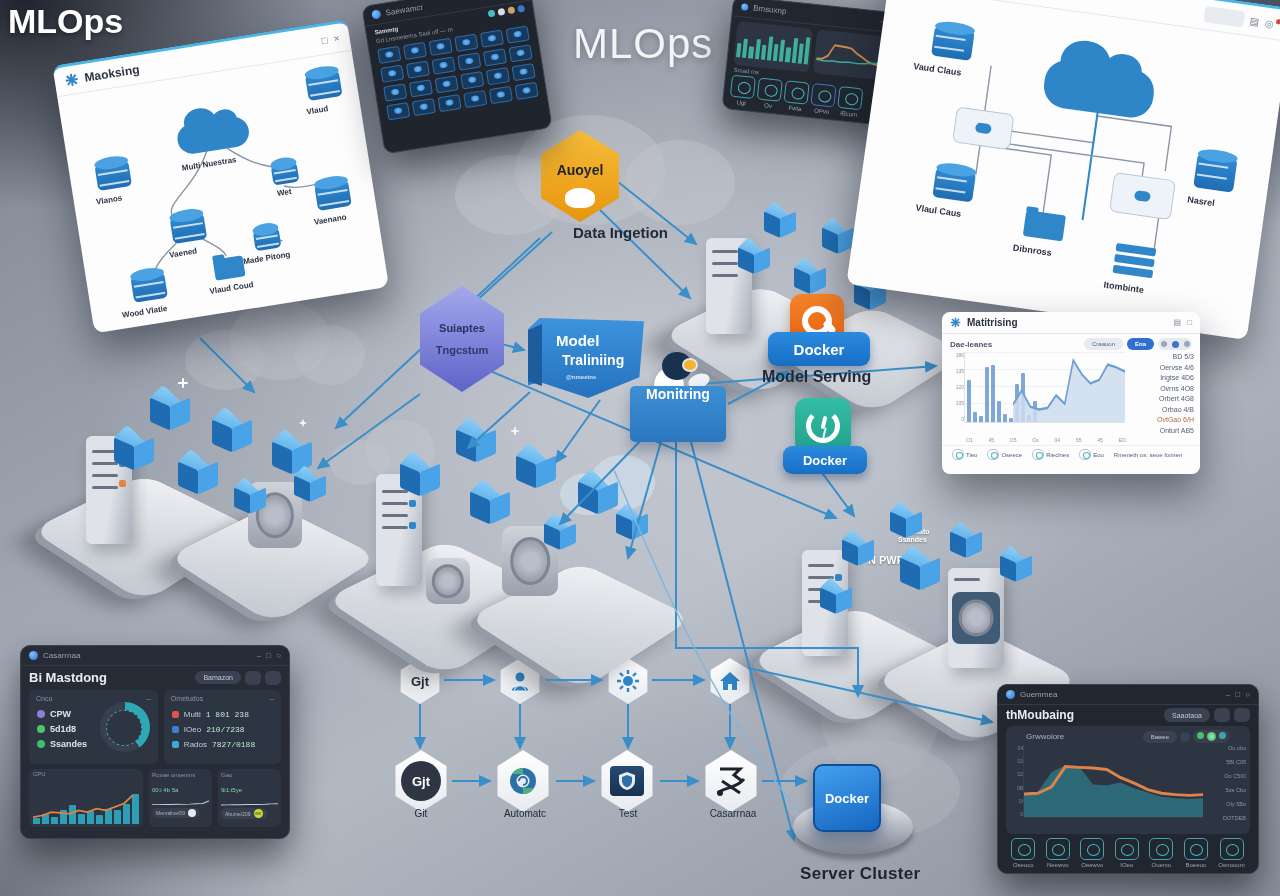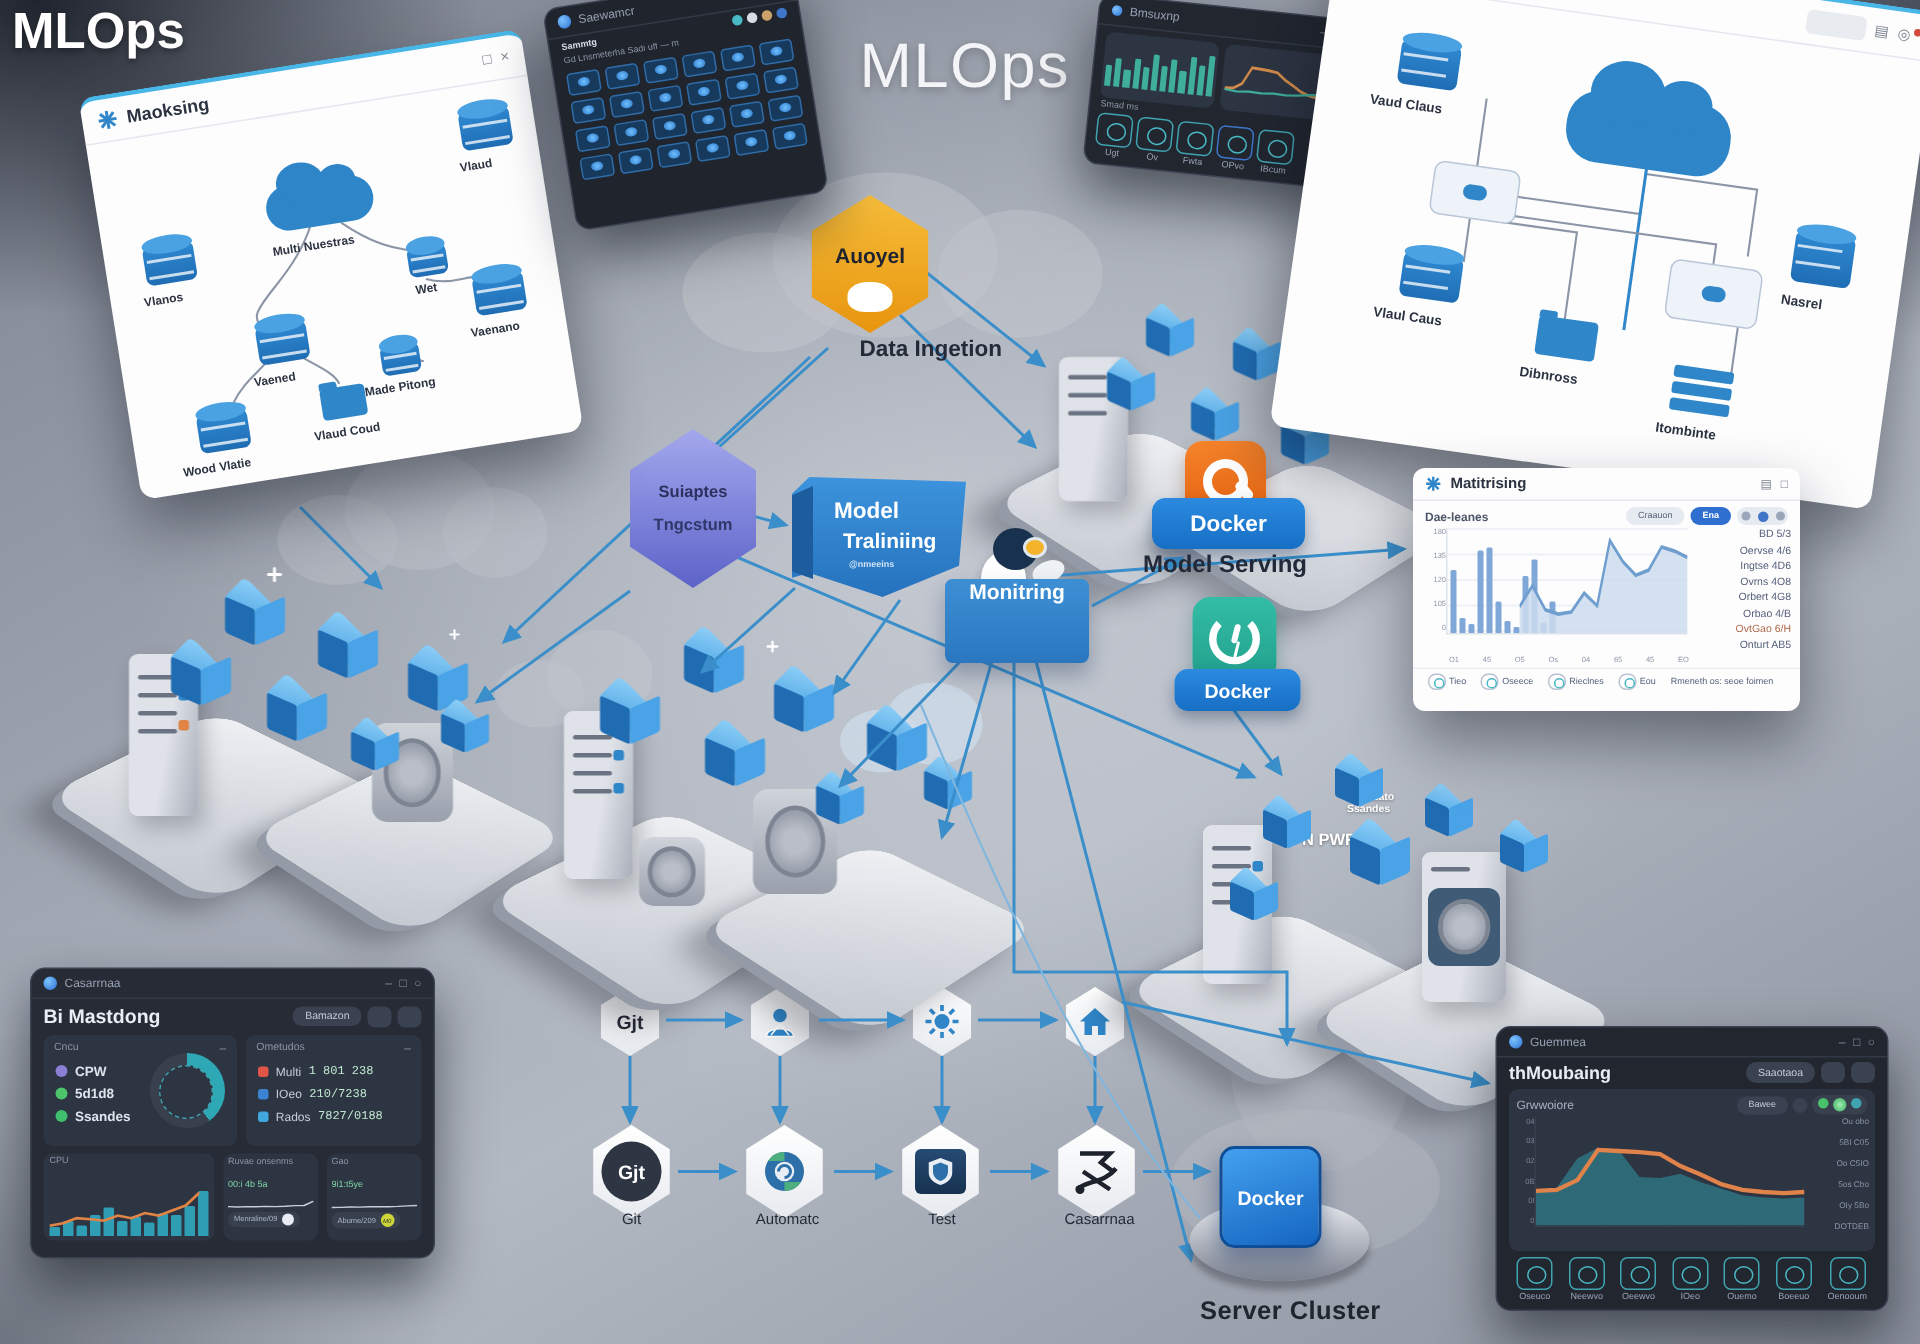--- a/index.html
+++ b/index.html
@@ -892,21 +892,21 @@
     </div>
     <div style="display:flex;align-items:center;padding:3px 8px 2px;">
       <span style="font-size:12px;font-weight:700;color:#e9edf4;">thMoubaing</span>
       <span style="margin-left:auto;display:flex;gap:4px;">
         <span class="pill">Saaotaoa</span>
         <span class="sqbtn"></span>
         <span class="sqbtn"></span>
       </span>
     </div>
     <div class="card" style="margin:2px 8px;height:108px;">
-      <div style="display:flex;align-items:center;padding:4px 5px 0;">
+      <div style="display:flex;align-items:center;padding:4px 20px 0;">
         <span class="tinytxt" style="color:#aab3c2;font-size:8px;">Grwwoiore</span>
         <span style="margin-left:auto;display:flex;gap:3px;align-items:center;">
           <span class="pill" style="font-size:6px;">Bawee</span>
           <span class="sqbtn" style="width:10px;height:10px;"></span>
           <span style="display:inline-flex;gap:3px;background:#38404e;border-radius:7px;padding:2px 4px;">
             <i style="width:7px;height:7px;border-radius:50%;background:#49c06a;"></i>
             <i style="width:9px;height:9px;border-radius:50%;background:radial-gradient(circle,#9df0b4,#3aa85a);"></i>
             <i style="width:7px;height:7px;border-radius:50%;background:#3fa3b0;"></i>
           </span>
         </span>

